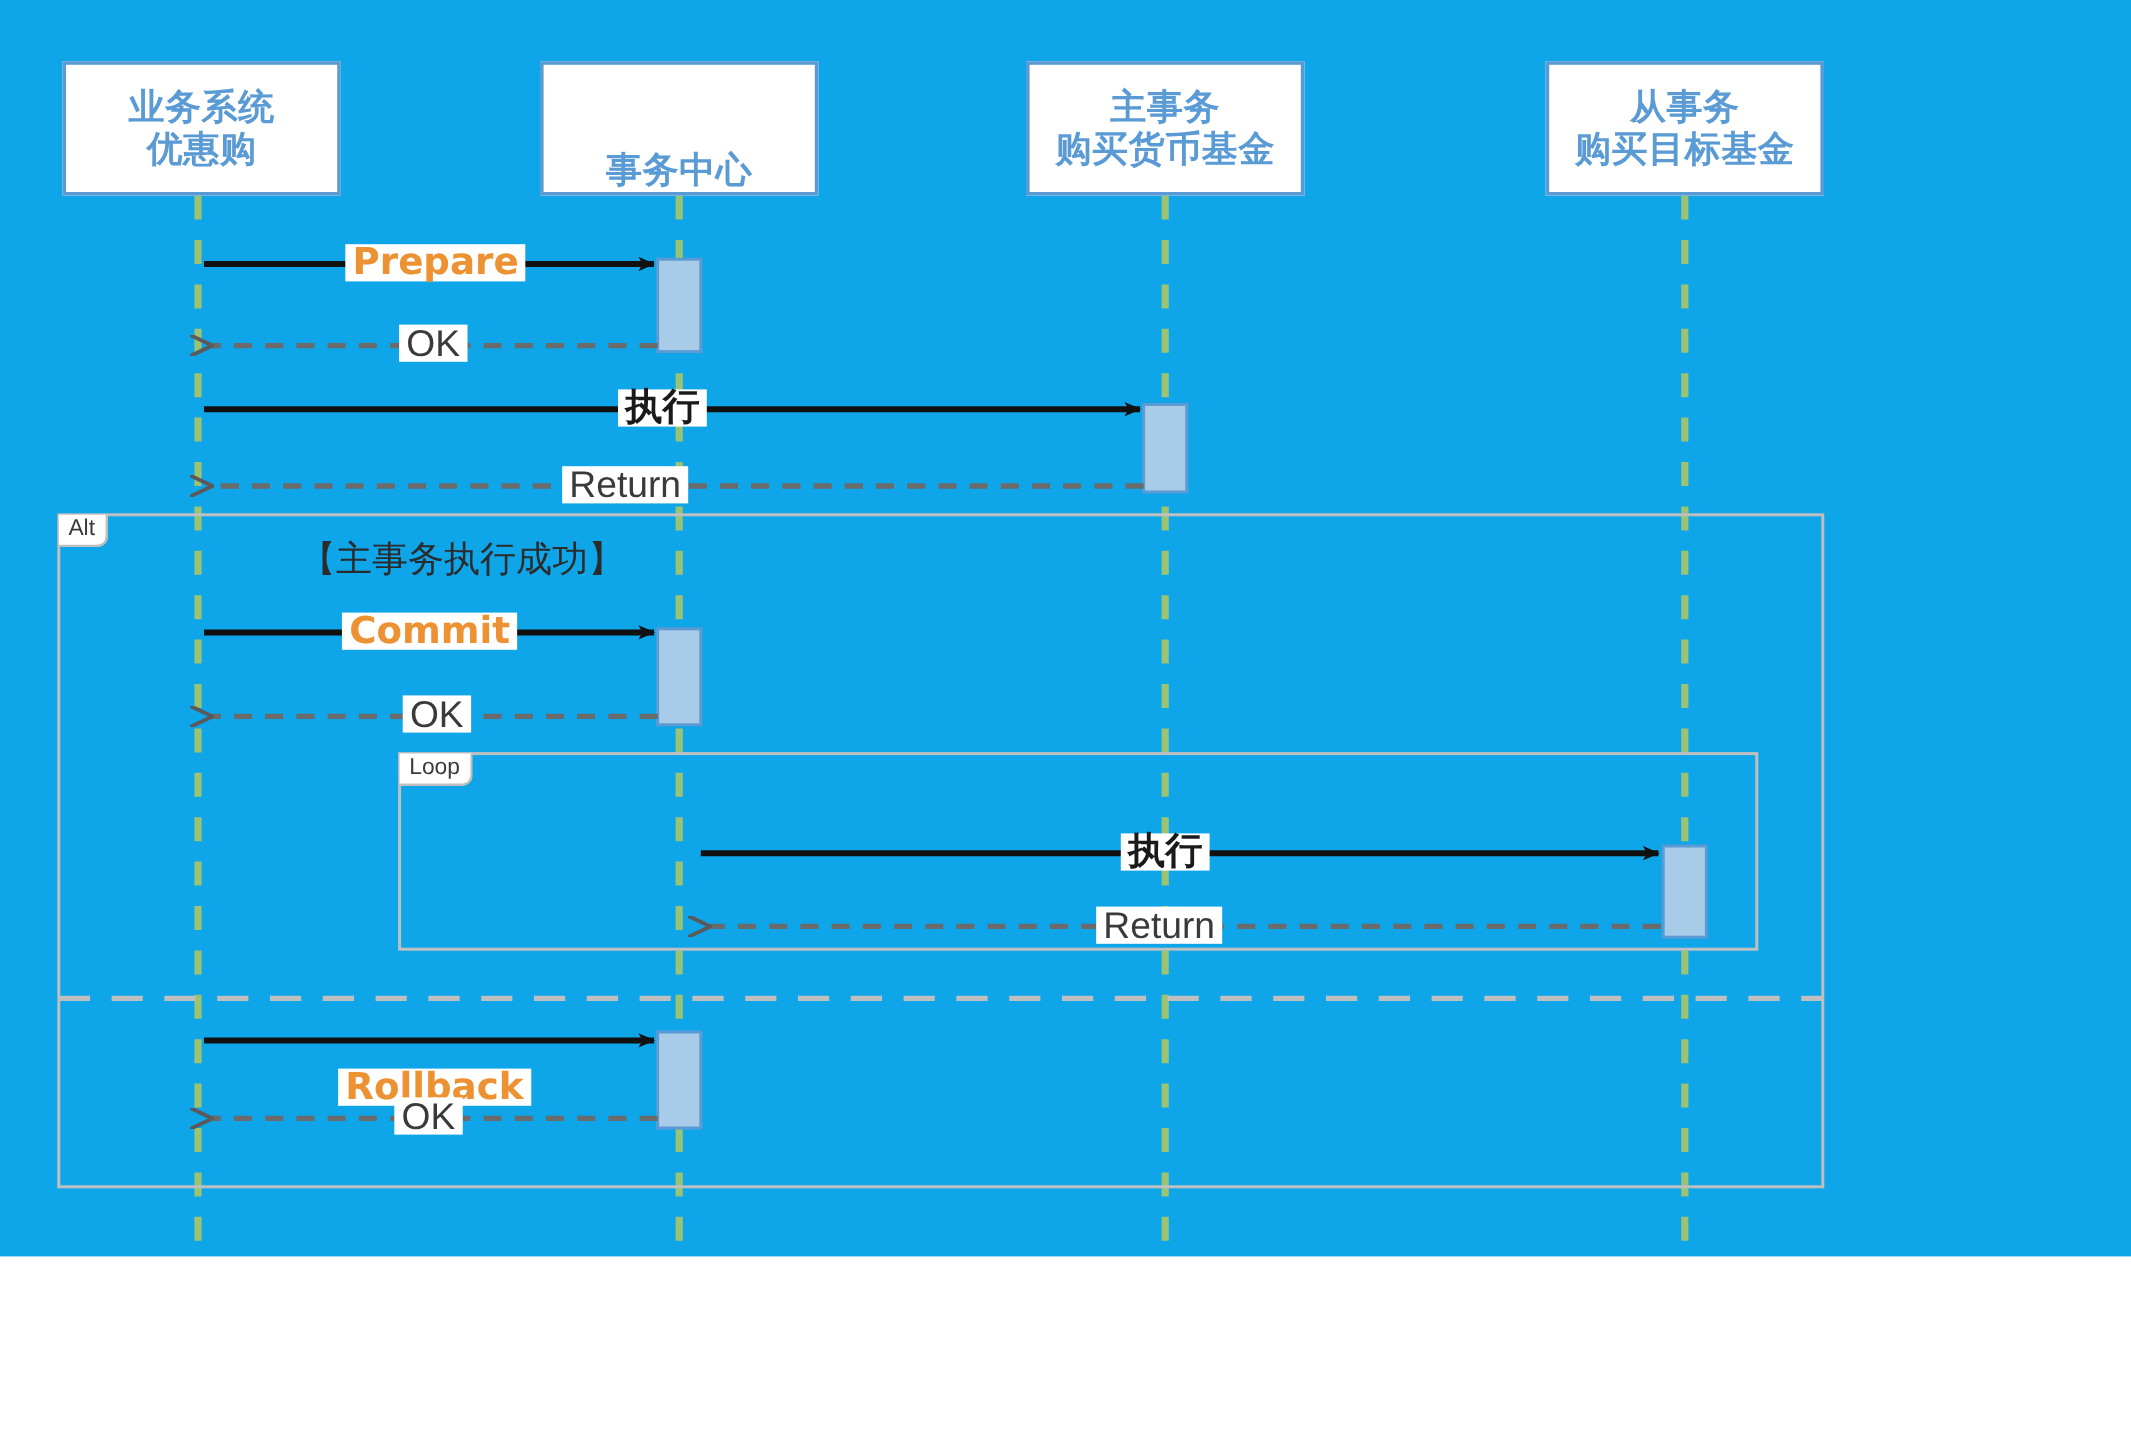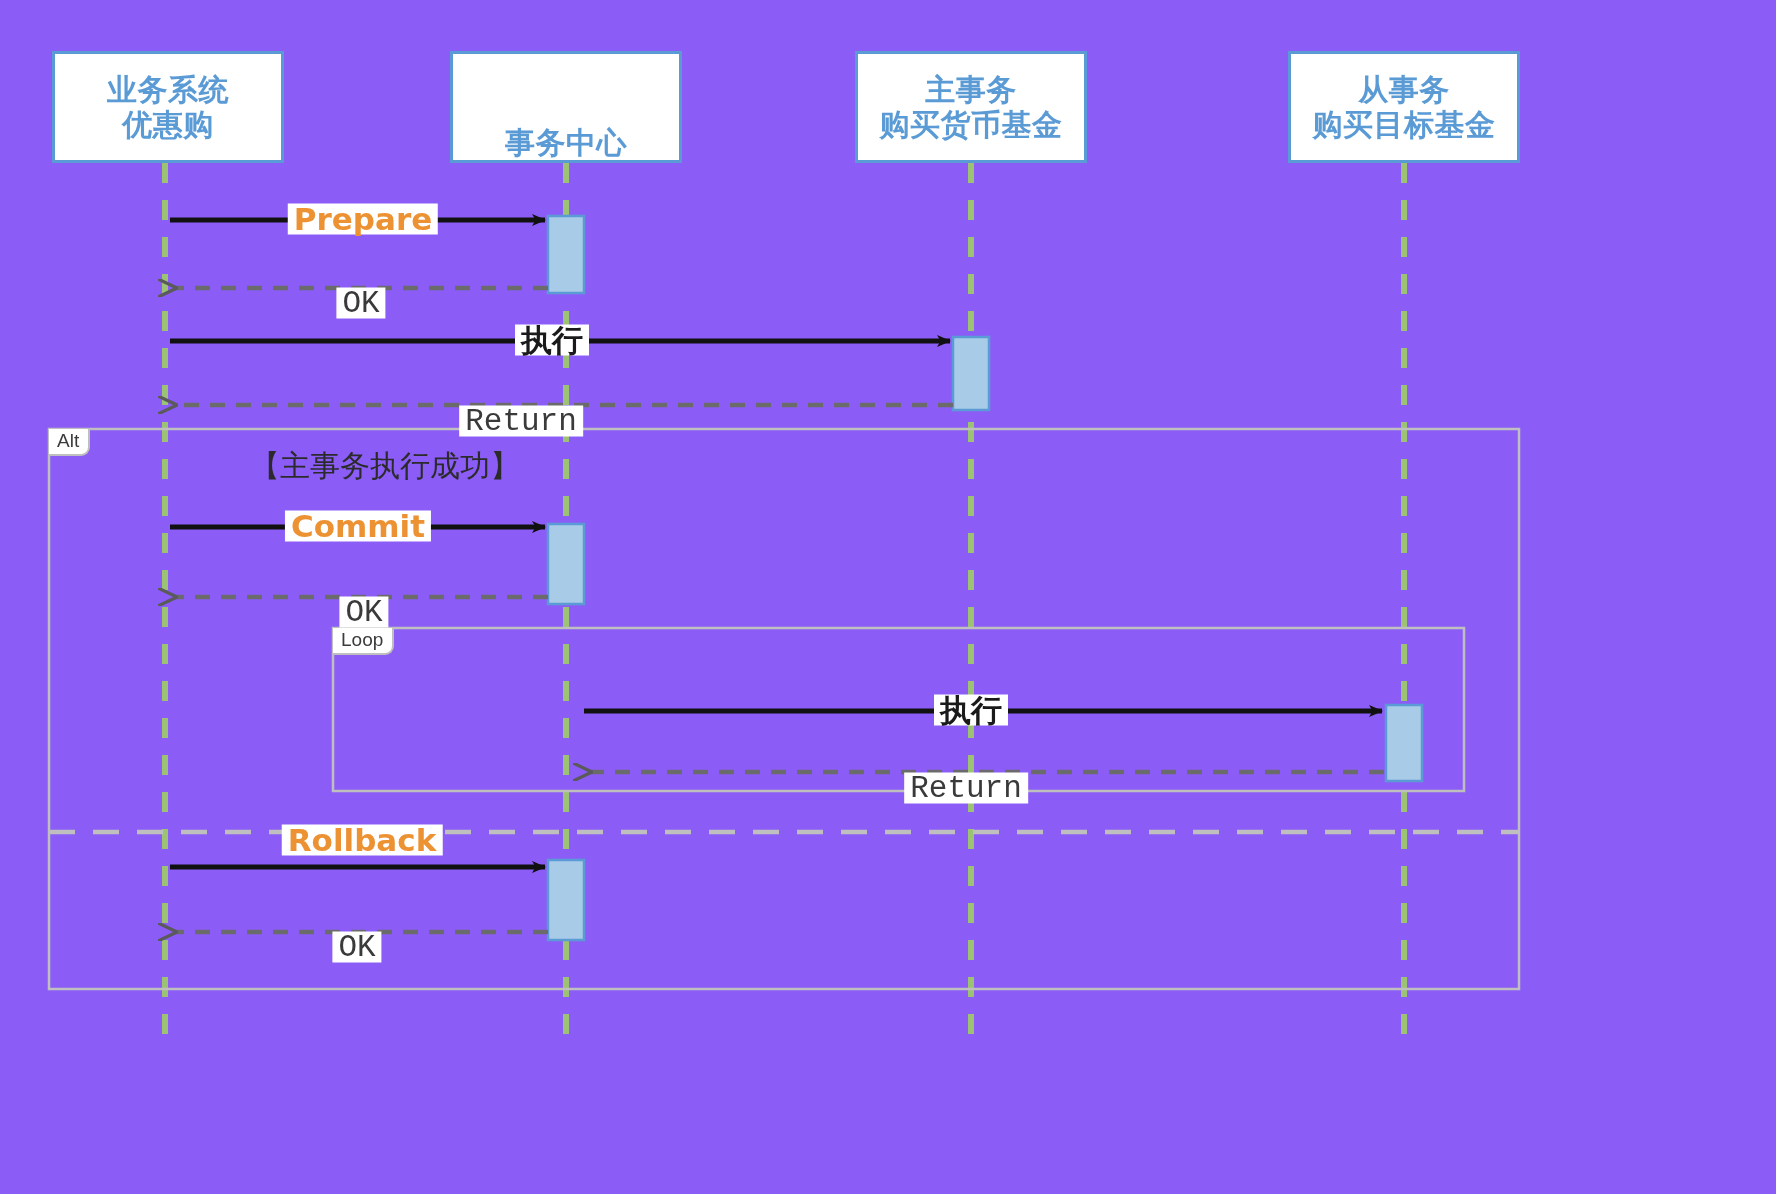--- a/index.html
+++ b/index.html
@@ -9,22 +9,22 @@
   }
   body {
     width: 1776px;
     height: 1194px;
     font-family: "Liberation Sans", "DejaVu Sans", sans-serif;
     overflow: hidden;
   }
   #diagram-root {
     position: relative;
     width: 1776px;
-    height: 1194px;
-    background: #8b5cf6;
+    height: 1047px;
+    background: #0ea5e9;
   }
   svg.canvas {
     position: absolute;
     top: 0;
     left: 0;
     width: 1776px;
     height: 1194px;
   }
   
   .participant-box {
@@ -85,22 +85,21 @@
   .msg-label.call-cn {
     color: #1a1a1a;
     font-weight: bold;
     font-size: 31px;
     font-family: "DejaVu Sans", "Liberation Sans", sans-serif;
   }
   .msg-label.ret {
     color: #3a3a3a;
     font-weight: normal;
     font-size: 31px;
-    font-family: Liberation Mono, monospace;
-    margin-top: 17px;
+    font-family: Liberation Sans, sans-serif;
   }
 </style>
 </head>
 <body>
 
 <div id="diagram-root">
 
   <svg class="canvas" viewBox="0 0 1776 1194" xmlns="http://www.w3.org/2000/svg">
     <defs>
       <marker id="arrow-solid" markerWidth="14" markerHeight="12" refX="13" refY="6" orient="auto" markerUnits="userSpaceOnUse">
@@ -171,16 +170,16 @@
   <div class="frame-tag" style="left:333px; top:628px;">Loop</div>
 
   <div class="msg-label call-en" style="left:363px; top:219px;">Prepare</div>
   <div class="msg-label ret" style="left:361px; top:286px;">OK</div>
   <div class="msg-label call-cn" style="left:552px; top:340px;">执行</div>
   <div class="msg-label ret" style="left:521px; top:404px;">Return</div>
   <div class="msg-label call-en" style="left:358px; top:526px;">Commit</div>
   <div class="msg-label ret" style="left:364px; top:595px;">OK</div>
   <div class="msg-label call-cn" style="left:971px; top:710px;">执行</div>
   <div class="msg-label ret" style="left:966px; top:771px;">Return</div>
-  <div class="msg-label call-en" style="left:362px; top:840px;">Rollback</div>
+  <div class="msg-label call-en" style="left:362px; top:906px;">Rollback</div>
   <div class="msg-label ret" style="left:357px; top:930px;">OK</div>
 
 </div>
 
 </body></html>

